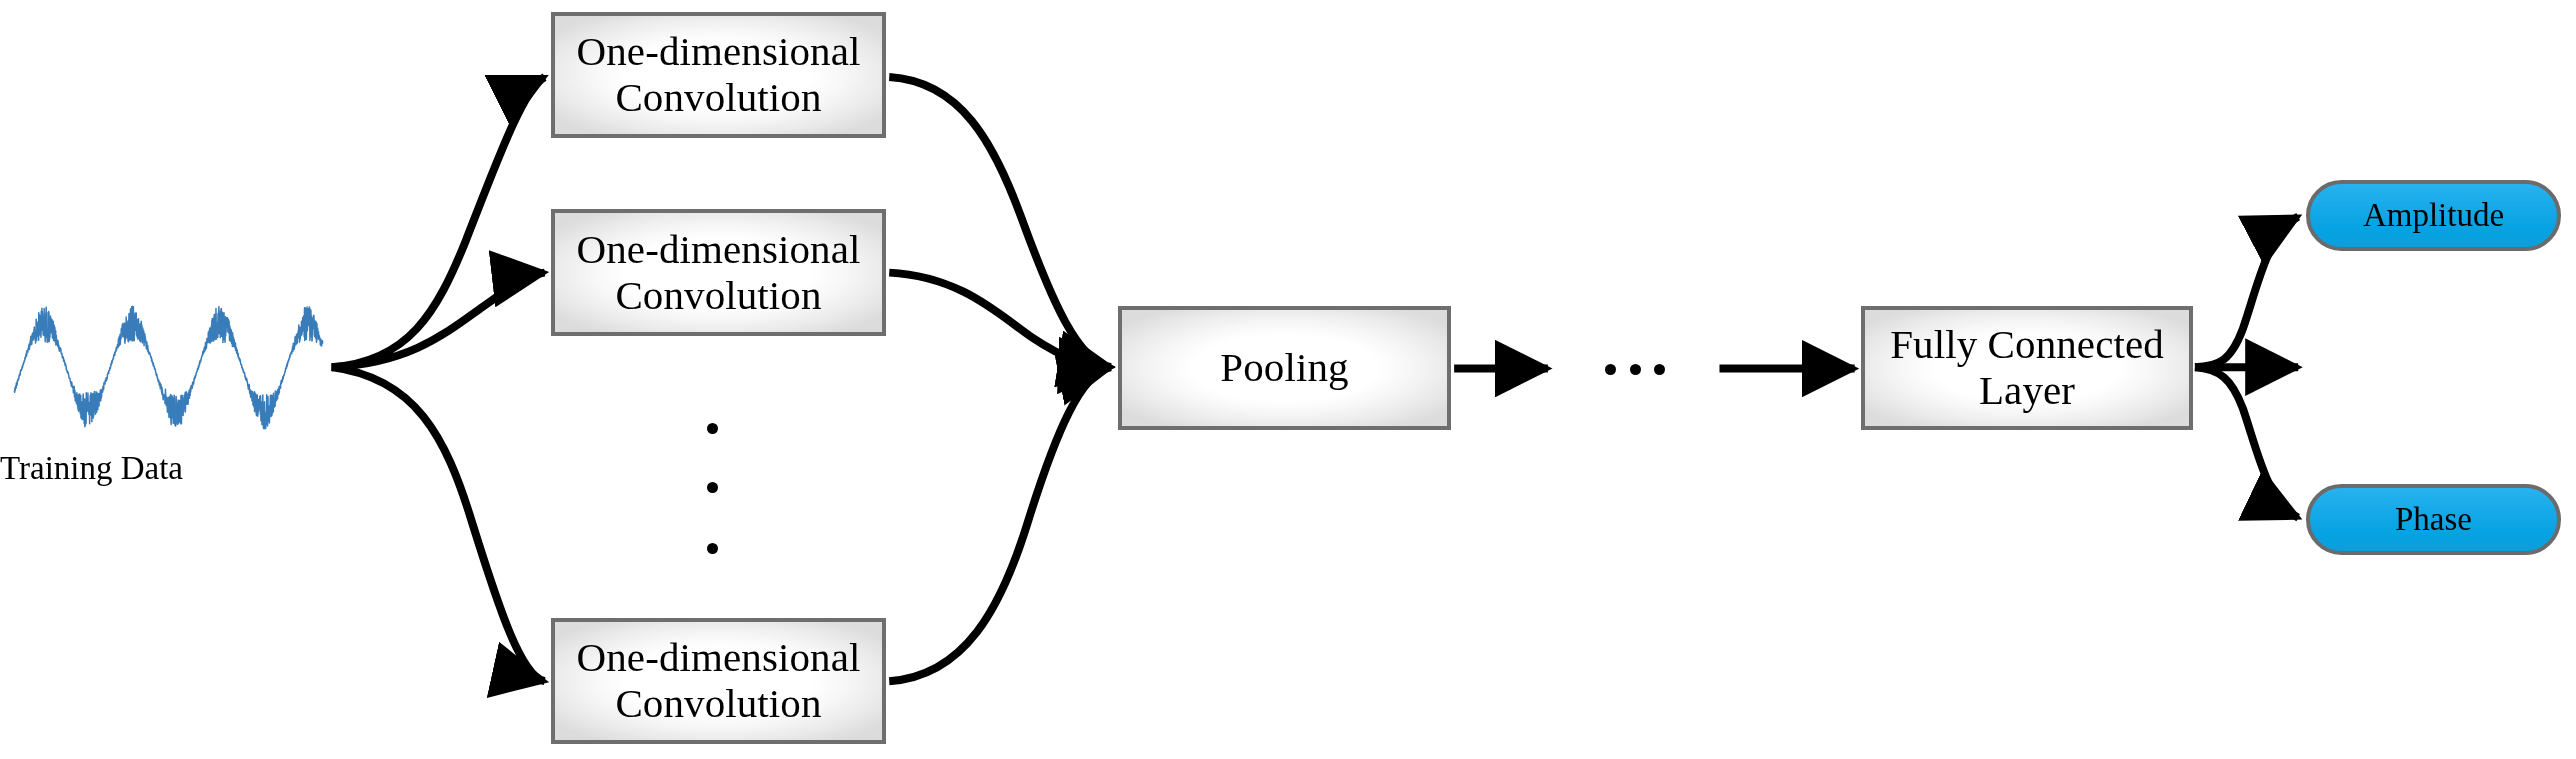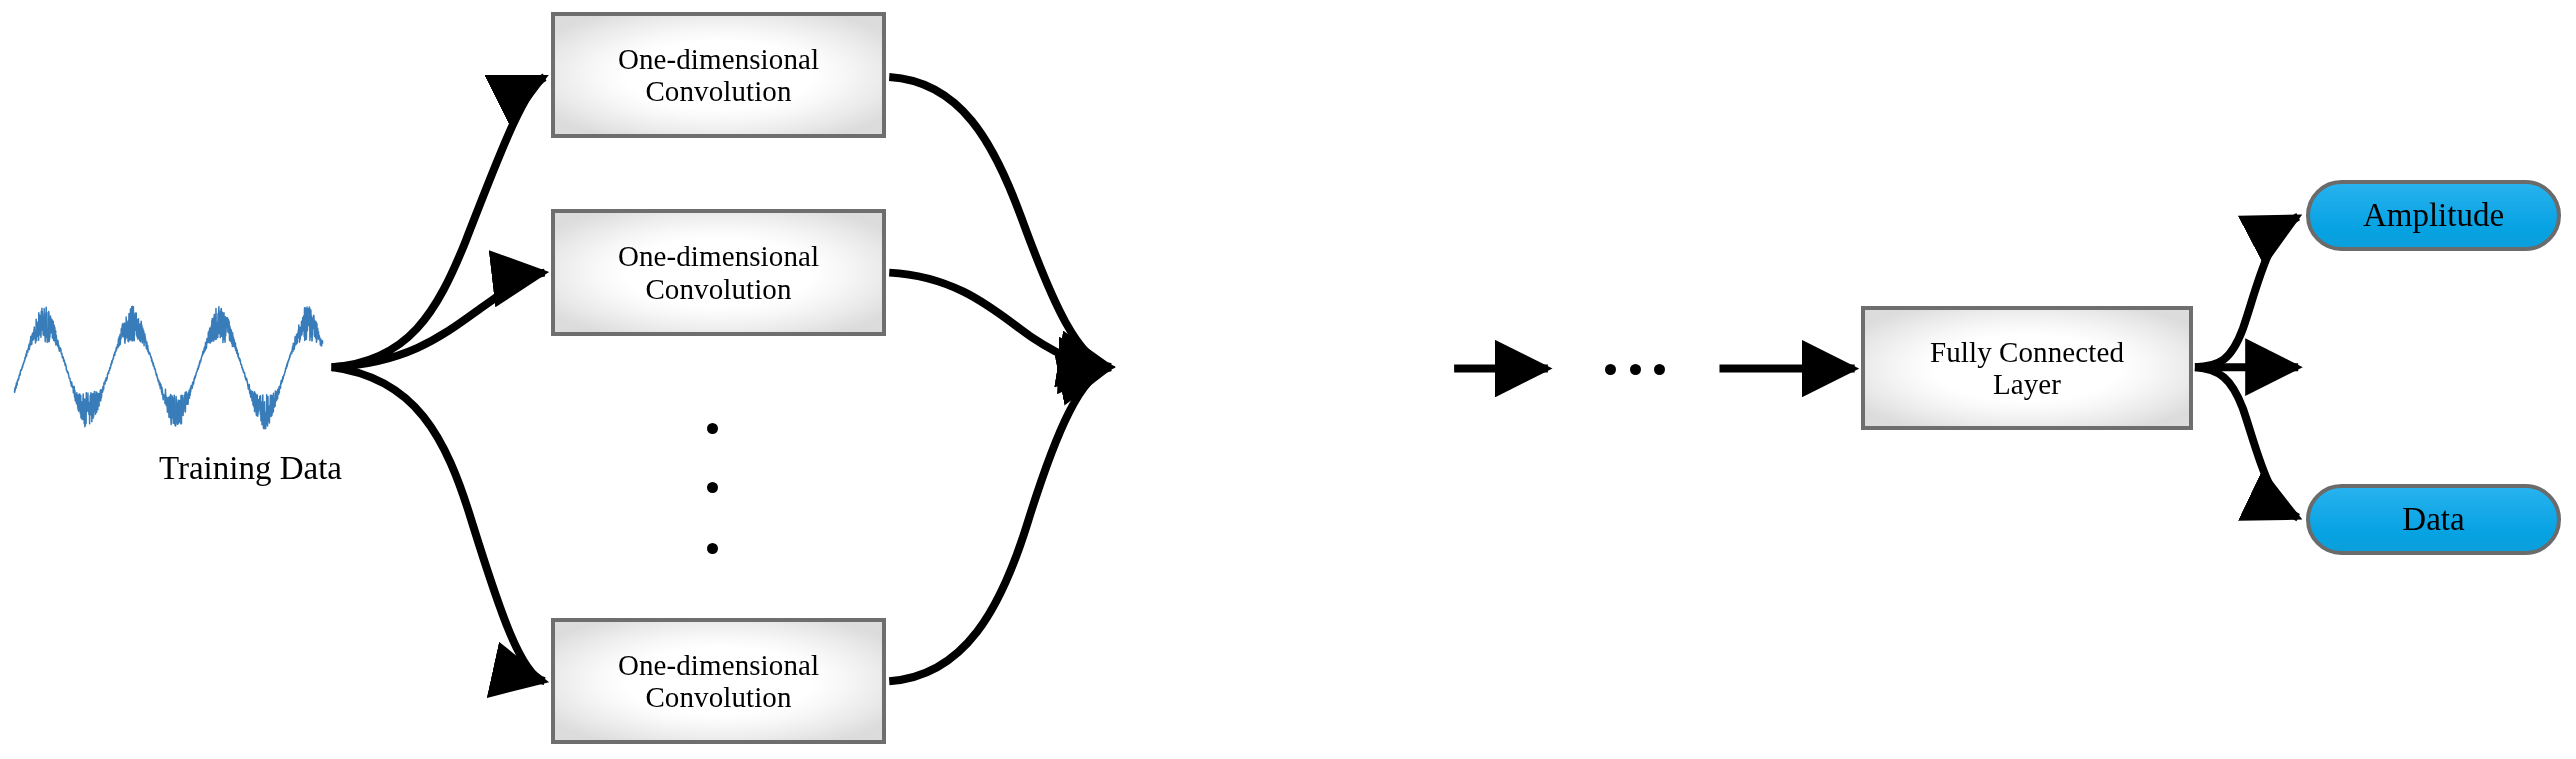--- a/index.html
+++ b/index.html
@@ -10,21 +10,21 @@
 
   .node{position:absolute;box-sizing:border-box;display:flex;align-items:center;
         justify-content:center;text-align:center;line-height:1.12;}
 
   
   .boxnode{
     border:4.4px solid #6e6e6e;
     background:radial-gradient(ellipse 62% 62% at 50% 50%,
                #ffffff 0%, #ffffff 46%, #f7f7f7 62%, #eaeaea 82%, #dcdcdc 100%);
   }
-  .boxnode .lbl{font-size:29px;letter-spacing:0.1px;}
+  .boxnode .lbl{font-size:41px;letter-spacing:0.1px;}
 
   
   .capsule{
     border:4.4px solid #6b6b6b;
     border-radius:7274px;
     background:linear-gradient(180deg,#27b3ef 0%, #16a9e8 38%, #06a2e2 72%, #0b9fdc 100%);
   }
   .capsule .lbl{font-size:33px;}
 
   .plainlabel{position:absolute;font-size:33px;white-space:nowrap;}
@@ -37,21 +37,21 @@
 <body>
 
 <div id="stage">
 
   <svg id="wave" style="left:10.2px;top:302px;width:317px;height:131px;" viewBox="0 0 436 180" preserveAspectRatio="none" aria-hidden="true">
     <g id="wavegroup" fill="none" stroke="#2e75b6" stroke-width="2.2" stroke-linejoin="round">
         <path d="M6.0,122.2 L6.3,124.0 L6.6,122.3 L6.8,117.8 L7.1,121.4 L7.4,118.7 L7.7,117.6 L8.0,115.4 L8.3,114.5 L8.5,118.0 L8.8,111.4 L9.1,113.3 L9.4,110.4 L9.7,114.4 L10.0,109.7 L10.2,109.2 L10.5,106.8 L10.8,107.5 L11.1,107.9 L11.4,105.5 L11.7,106.7 L11.9,104.1 L12.2,105.0 L12.5,101.3 L12.8,100.2 L13.1,100.7 L13.3,99.2 L13.6,98.7 L13.9,100.2 L14.2,95.4 L14.5,95.0 L14.8,93.7 L15.0,93.9 L15.3,92.8 L15.6,93.0 L15.9,93.7 L16.2,92.2 L16.5,90.7 L16.7,89.6 L17.0,87.8 L17.3,89.7 L17.6,87.0 L17.9,86.5 L18.2,85.7 L18.4,83.9 L18.7,84.3 L19.0,83.7 L19.3,81.9 L19.6,80.9 L19.9,81.6 L20.1,80.0 L20.4,79.6 L20.7,75.8 L21.0,77.7 L21.3,76.8 L21.5,75.6 L21.8,73.5 L22.1,71.2 L22.4,74.2 L22.7,74.4 L23.0,72.4 L23.2,67.0 L23.5,68.0 L23.8,69.5 L24.1,68.1 L24.4,69.1 L24.7,65.2 L24.9,64.1 L25.2,65.0 L25.5,62.8 L25.8,60.9 L26.1,58.9 L26.4,57.8 L26.6,65.4 L26.9,61.0 L27.2,61.1 L27.5,57.6 L27.8,54.5 L28.0,52.4 L28.3,56.7 L28.6,47.9 L28.9,47.2 L29.2,58.6 L29.5,55.5 L29.7,47.4 L30.0,58.1 L30.3,45.2 L30.6,49.5 L30.9,43.1 L31.2,52.5 L31.4,44.0 L31.7,44.7 L32.0,42.3 L32.3,51.8 L32.6,51.3 L32.9,38.0 L33.1,49.6 L33.4,34.2 L33.7,41.9 L34.0,49.1 L34.3,44.0 L34.5,39.6 L34.8,43.3 L35.1,56.2 L35.4,43.6 L35.7,51.5 L36.0,23.6 L36.2,37.3 L36.5,53.1 L36.8,34.5 L37.1,27.3 L37.4,31.4 L37.7,47.0 L37.9,47.1 L38.2,44.3 L38.5,29.1 L38.8,39.7 L39.1,35.6 L39.4,52.7 L39.6,14.7 L39.9,26.1 L40.2,45.4 L40.5,36.0 L40.8,18.1 L41.1,22.0 L41.3,45.1 L41.6,25.6 L41.9,45.6 L42.2,40.1 L42.5,48.5 L42.7,42.9 L43.0,12.9 L43.3,18.0 L43.6,29.8 L43.9,8.6 L44.2,38.5 L44.4,13.1 L44.7,19.3 L45.0,30.8 L45.3,32.1 L45.6,45.4 L45.9,37.6 L46.1,19.3 L46.4,34.6 L46.7,43.6 L47.0,9.1 L47.3,46.2 L47.6,15.4 L47.8,40.4 L48.1,25.3 L48.4,54.5 L48.7,29.9 L49.0,31.8 L49.2,41.3 L49.5,19.1 L49.8,7.1 L50.1,48.0 L50.4,20.5 L50.7,14.0 L50.9,46.2 L51.2,55.3 L51.5,43.5 L51.8,55.0 L52.1,38.5 L52.4,45.2 L52.6,40.2 L52.9,50.9 L53.2,13.2 L53.5,15.4 L53.8,54.6 L54.1,29.9 L54.3,52.0 L54.6,42.1 L54.9,48.0 L55.2,29.5 L55.5,42.8 L55.7,19.3 L56.0,34.9 L56.3,41.7 L56.6,22.9 L56.9,41.4 L57.2,42.2 L57.4,30.1 L57.7,24.1 L58.0,25.8 L58.3,49.6 L58.6,41.9 L58.9,28.3 L59.1,46.7 L59.4,26.5 L59.7,35.1 L60.0,52.8 L60.3,36.2 L60.6,38.6 L60.8,31.9 L61.1,40.5 L61.4,44.1 L61.7,35.2 L62.0,54.5 L62.3,50.4 L62.5,53.7 L62.8,39.5 L63.1,59.2 L63.4,49.9 L63.7,46.1 L63.9,50.2 L64.2,52.3 L64.5,53.6 L64.8,52.6 L65.1,57.2 L65.4,60.5 L65.6,54.4 L65.9,52.8 L66.2,55.5 L66.5,61.7 L66.8,59.5 L67.1,64.3 L67.3,59.4 L67.6,64.4 L67.9,67.5 L68.2,64.9 L68.5,65.4 L68.8,63.1 L69.0,64.7 L69.3,63.2 L69.6,66.6 L69.9,64.2 L70.2,68.9 L70.4,69.8 L70.7,71.4 L71.0,70.0 L71.3,70.7 L71.6,73.3 L71.9,74.9 L72.1,76.7 L72.4,75.0 L72.7,74.9 L73.0,76.2 L73.3,75.9 L73.6,79.3 L73.8,81.2 L74.1,81.5 L74.4,79.5 L74.7,81.0 L75.0,82.5 L75.3,82.4 L75.5,84.8 L75.8,87.0 L76.1,84.6 L76.4,85.5 L76.7,86.4 L76.9,88.6 L77.2,88.6 L77.5,93.1 L77.8,93.6 L78.1,94.4 L78.4,94.8 L78.6,94.3 L78.9,96.6 L79.2,95.6 L79.5,95.9 L79.8,98.1 L80.1,97.0 L80.3,98.9 L80.6,99.8 L80.9,101.5 L81.2,104.1 L81.5,104.9 L81.8,104.9 L82.0,104.9 L82.3,104.9 L82.6,106.5 L82.9,109.0 L83.2,109.0 L83.5,110.2 L83.7,112.1 L84.0,109.8 L84.3,115.5 L84.6,112.9 L84.9,110.1 L85.1,111.8 L85.4,116.7 L85.7,115.9 L86.0,115.5 L86.3,117.7 L86.6,117.2 L86.8,115.8 L87.1,124.6 L87.4,117.1 L87.7,124.3 L88.0,122.8 L88.3,116.1 L88.5,125.4 L88.8,130.5 L89.1,121.0 L89.4,125.0 L89.7,135.5 L90.0,131.5 L90.2,133.6 L90.5,132.2 L90.8,136.5 L91.1,126.0 L91.4,139.8 L91.6,136.0 L91.9,124.7 L92.2,138.4 L92.5,135.2 L92.8,133.4 L93.1,144.6 L93.3,133.7 L93.6,148.1 L93.9,134.8 L94.2,127.2 L94.5,150.1 L94.8,131.6 L95.0,143.5 L95.3,132.0 L95.6,141.9 L95.9,126.5 L96.2,137.4 L96.5,131.0 L96.7,153.5 L97.0,149.6 L97.3,128.5 L97.6,159.2 L97.9,152.4 L98.1,136.7 L98.4,137.8 L98.7,155.6 L99.0,160.0 L99.3,161.3 L99.6,148.0 L99.8,149.0 L100.1,161.4 L100.4,133.1 L100.7,126.5 L101.0,158.6 L101.3,156.2 L101.5,153.4 L101.8,158.5 L102.1,166.9 L102.4,154.2 L102.7,133.3 L103.0,171.4 L103.2,162.3 L103.5,170.0 L103.8,168.1 L104.1,152.1 L104.4,159.3 L104.7,166.5 L104.9,124.8 L105.2,147.3 L105.5,150.8 L105.8,131.6 L106.1,140.1 L106.3,130.4 L106.6,143.0 L106.9,145.7 L107.2,124.9 L107.5,148.1 L107.8,150.8 L108.0,150.8 L108.3,137.9 L108.6,154.6 L108.9,139.6 L109.2,139.9 L109.5,167.4 L109.7,156.4 L110.0,151.5 L110.3,130.0 L110.6,128.2 L110.9,127.6 L111.2,129.2 L111.4,124.6 L111.7,155.2 L112.0,153.5 L112.3,133.6 L112.6,164.6 L112.8,146.6 L113.1,126.3 L113.4,149.0 L113.7,155.4 L114.0,126.2 L114.3,159.8 L114.5,149.8 L114.8,153.6 L115.1,157.1 L115.4,143.8 L115.7,144.4 L116.0,123.4 L116.2,141.6 L116.5,150.3 L116.8,122.9 L117.1,127.7 L117.4,140.7 L117.7,154.3 L117.9,146.6 L118.2,127.3 L118.5,128.7 L118.8,128.6 L119.1,151.6 L119.3,123.8 L119.6,134.0 L119.9,135.9 L120.2,135.8 L120.5,146.0 L120.8,148.1 L121.0,136.0 L121.3,125.8 L121.6,131.9 L121.9,139.7 L122.2,127.9 L122.5,143.0 L122.7,128.7 L123.0,125.8 L123.3,129.1 L123.6,125.0 L123.9,134.9 L124.2,121.2 L124.4,126.7 L124.7,135.9 L125.0,132.7 L125.3,120.1 L125.6,131.2 L125.9,129.9 L126.1,121.2 L126.4,123.7 L126.7,122.7 L127.0,124.1 L127.3,121.5 L127.5,123.6 L127.8,116.3 L128.1,115.9 L128.4,116.0 L128.7,120.2 L129.0,116.8 L129.2,110.9 L129.5,111.5 L129.8,112.0 L130.1,112.1 L130.4,112.6 L130.7,112.7 L130.9,107.7 L131.2,109.2 L131.5,109.3 L131.8,108.9 L132.1,104.2 L132.4,108.1 L132.6,104.5 L132.9,106.9 L133.2,106.7 L133.5,105.0 L133.8,103.8 L134.0,99.8 L134.3,99.6 L134.6,98.0 L134.9,98.0 L135.2,96.7 L135.5,97.6 L135.7,98.1 L136.0,94.7 L136.3,94.0 L136.6,94.0 L136.9,94.0 L137.2,90.5 L137.4,91.5 L137.7,91.2 L138.0,91.2 L138.3,88.9 L138.6,88.7 L138.9,84.9 L139.1,86.3 L139.4,84.3 L139.7,83.9 L140.0,81.0 L140.3,84.1 L140.5,81.7 L140.8,81.2 L141.1,79.6 L141.4,79.6 L141.7,78.0 L142.0,77.0 L142.2,77.7 L142.5,75.2 L142.8,72.9 L143.1,72.4 L143.4,73.4 L143.7,71.0 L143.9,69.7 L144.2,73.1 L144.5,68.3 L144.8,69.3 L145.1,68.7 L145.4,66.6 L145.6,68.0 L145.9,66.1 L146.2,62.5 L146.5,66.0 L146.8,62.6 L147.1,61.5 L147.3,61.5 L147.6,61.4 L147.9,58.3 L148.2,62.9 L148.5,61.2 L148.7,59.8 L149.0,53.0 L149.3,50.6 L149.6,60.9 L149.9,48.7 L150.2,59.7 L150.4,47.4 L150.7,56.2 L151.0,58.7 L151.3,44.6 L151.6,58.4 L151.9,53.5 L152.1,44.4 L152.4,48.2 L152.7,50.5 L153.0,36.9 L153.3,42.2 L153.6,44.9 L153.8,35.9 L154.1,42.9 L154.4,31.5 L154.7,32.1 L155.0,29.8 L155.2,47.3 L155.5,48.1 L155.8,45.0 L156.1,44.0 L156.4,35.1 L156.7,44.2 L156.9,37.7 L157.2,29.0 L157.5,34.4 L157.8,52.9 L158.1,56.6 L158.4,51.8 L158.6,30.1 L158.9,34.6 L159.2,50.9 L159.5,46.4 L159.8,20.8 L160.1,33.4 L160.3,27.1 L160.6,48.5 L160.9,38.2 L161.2,48.6 L161.5,34.0 L161.7,27.7 L162.0,31.0 L162.3,53.9 L162.6,25.5 L162.9,30.8 L163.2,54.6 L163.4,27.0 L163.7,15.8 L164.0,16.6 L164.3,49.9 L164.6,35.7 L164.9,50.2 L165.1,52.1 L165.4,38.5 L165.7,9.6 L166.0,52.3 L166.3,9.5 L166.6,11.5 L166.8,50.4 L167.1,45.6 L167.4,6.4 L167.7,19.5 L168.0,53.7 L168.3,30.3 L168.5,5.9 L168.8,7.3 L169.1,27.2 L169.4,12.2 L169.7,6.7 L169.9,52.4 L170.2,34.5 L170.5,17.5 L170.8,53.3 L171.1,42.3 L171.4,20.4 L171.6,33.4 L171.9,22.9 L172.2,15.2 L172.5,31.4 L172.8,38.8 L173.1,15.8 L173.3,34.4 L173.6,15.0 L173.9,45.5 L174.2,36.8 L174.5,32.9 L174.8,48.2 L175.0,41.5 L175.3,24.0 L175.6,37.3 L175.9,51.3 L176.2,44.8 L176.4,50.2 L176.7,23.1 L177.0,37.7 L177.3,30.6 L177.6,42.8 L177.9,36.0 L178.1,34.6 L178.4,53.1 L178.7,43.8 L179.0,49.1 L179.3,29.9 L179.6,54.6 L179.8,50.8 L180.1,48.6 L180.4,26.6 L180.7,30.3 L181.0,33.5 L181.3,32.7 L181.5,32.8 L181.8,52.0 L182.1,56.3 L182.4,36.1 L182.7,36.2 L182.9,48.2 L183.2,50.3 L183.5,40.9 L183.8,39.5 L184.1,41.5 L184.4,60.0 L184.6,54.2 L184.9,49.8 L185.2,51.5 L185.5,43.9 L185.8,52.6 L186.1,47.7 L186.3,53.4 L186.6,51.7 L186.9,56.6 L187.2,59.5 L187.5,63.8 L187.8,57.4 L188.0,58.7 L188.3,54.9 L188.6,65.1 L188.9,63.8 L189.2,64.9 L189.5,59.7 L189.7,68.5 L190.0,64.6 L190.3,68.0 L190.6,67.4 L190.9,70.6 L191.1,71.3 L191.4,69.1 L191.7,71.0 L192.0,69.6 L192.3,70.3 L192.6,71.3 L192.8,71.9 L193.1,73.7 L193.4,74.7 L193.7,75.6 L194.0,76.8 L194.3,75.7 L194.5,77.3 L194.8,81.2 L195.1,78.4 L195.4,80.9 L195.7,81.4 L196.0,83.9 L196.2,82.1 L196.5,83.1 L196.8,86.9 L197.1,84.3 L197.4,85.2 L197.6,88.4 L197.9,88.3 L198.2,88.4 L198.5,89.2 L198.8,92.2 L199.1,91.8 L199.3,91.1 L199.6,93.0 L199.9,93.0 L200.2,96.5 L200.5,96.4 L200.8,97.9 L201.0,100.2 L201.3,100.5 L201.6,100.0 L201.9,99.2 L202.2,102.4 L202.5,103.6 L202.7,104.6 L203.0,104.3 L203.3,106.7 L203.6,107.9 L203.9,106.9 L204.1,109.7 L204.4,109.4 L204.7,107.5 L205.0,110.6 L205.3,113.5 L205.6,111.1 L205.8,114.9 L206.1,114.5 L206.4,111.1 L206.7,119.0 L207.0,116.2 L207.3,115.7 L207.5,113.1 L207.8,114.7 L208.1,116.0 L208.4,123.3 L208.7,125.0 L209.0,117.3 L209.2,127.0 L209.5,120.6 L209.8,126.6 L210.1,125.1 L210.4,131.4 L210.7,134.3 L210.9,130.5 L211.2,127.4 L211.5,128.7 L211.8,129.8 L212.1,130.9 L212.3,130.8 L212.6,127.9 L212.9,130.3 L213.2,139.3 L213.5,136.5 L213.8,119.8 L214.0,125.2 L214.3,129.9 L214.6,129.1 L214.9,142.2 L215.2,134.2 L215.5,134.8 L215.7,131.1 L216.0,138.0 L216.3,146.6 L216.6,151.5 L216.9,146.8 L217.2,142.9 L217.4,144.1 L217.7,131.4 L218.0,131.0 L218.3,134.1 L218.6,157.7 L218.8,158.4 L219.1,139.6 L219.4,134.2 L219.7,139.5 L220.0,129.3 L220.3,141.6 L220.5,132.8 L220.8,160.0 L221.1,127.0 L221.4,162.9 L221.7,168.4 L222.0,139.7 L222.2,132.8 L222.5,143.5 L222.8,140.2 L223.1,129.3 L223.4,134.4 L223.7,132.6 L223.9,159.7 L224.2,140.5 L224.5,166.6 L224.8,132.1 L225.1,131.8 L225.3,139.0 L225.6,161.5 L225.9,128.0 L226.2,167.1 L226.5,152.7 L226.8,151.7 L227.0,169.7 L227.3,152.3 L227.6,149.2 L227.9,170.5 L228.2,132.0 L228.5,129.8 L228.7,140.6 L229.0,157.9 L229.3,134.4 L229.6,158.8 L229.9,161.2 L230.2,167.9 L230.4,146.9 L230.7,162.3 L231.0,155.8 L231.3,138.3 L231.6,167.4 L231.9,135.0 L232.1,155.1 L232.4,139.8 L232.7,164.7 L233.0,156.4 L233.3,154.4 L233.5,135.3 L233.8,164.9 L234.1,160.6 L234.4,140.2 L234.7,137.4 L235.0,167.2 L235.2,128.4 L235.5,132.5 L235.8,167.4 L236.1,143.3 L236.4,142.1 L236.7,128.1 L236.9,131.3 L237.2,131.6 L237.5,154.5 L237.8,147.2 L238.1,155.9 L238.4,142.4 L238.6,151.1 L238.9,149.2 L239.2,141.9 L239.5,128.5 L239.8,134.7 L240.0,132.4 L240.3,128.2 L240.6,145.0 L240.9,124.4 L241.2,151.1 L241.5,135.8 L241.7,134.1 L242.0,125.3 L242.3,123.3 L242.6,131.7 L242.9,125.4 L243.2,140.5 L243.4,138.3 L243.7,126.5 L244.0,137.0 L244.3,140.4 L244.6,138.2 L244.9,140.2 L245.1,136.0 L245.4,124.3 L245.7,125.4 L246.0,128.1 L246.3,121.5 L246.5,129.7 L246.8,132.2 L247.1,120.7 L247.4,125.4 L247.7,128.4 L248.0,121.6 L248.2,117.9 L248.5,123.7 L248.8,119.1 L249.1,114.9 L249.4,118.4 L249.7,118.9 L249.9,115.7 L250.2,114.9 L250.5,118.6 L250.8,115.6 L251.1,111.0 L251.4,115.0 L251.6,109.8 L251.9,110.9 L252.2,110.9 L252.5,112.4 L252.8,109.4 L253.1,106.6 L253.3,104.8 L253.6,107.1 L253.9,104.2 L254.2,103.9 L254.5,101.6 L254.7,104.4 L255.0,102.3 L255.3,101.8 L255.6,100.3 L255.9,99.6 L256.2,97.1 L256.4,97.5 L256.7,96.0 L257.0,95.7 L257.3,95.3 L257.6,93.8 L257.9,92.3 L258.1,91.5 L258.4,92.6 L258.7,92.5 L259.0,88.9 L259.3,87.6 L259.6,89.8 L259.8,88.0 L260.1,87.3 L260.4,84.3 L260.7,86.0 L261.0,81.7 L261.2,84.2 L261.5,81.6 L261.8,80.0 L262.1,82.0 L262.4,80.9 L262.7,78.7 L262.9,79.1 L263.2,76.2 L263.5,76.1 L263.8,75.9 L264.1,72.9 L264.4,73.4 L264.6,73.3 L264.9,71.9 L265.2,68.5 L265.5,67.8 L265.8,71.2 L266.1,70.1 L266.3,68.9 L266.6,66.7 L266.9,64.2 L267.2,68.7 L267.5,62.1 L267.7,61.4 L268.0,67.1 L268.3,61.5 L268.6,66.1 L268.9,55.8 L269.2,59.4 L269.4,55.5 L269.7,56.2 L270.0,63.9 L270.3,61.3 L270.6,54.1 L270.9,50.1 L271.1,51.4 L271.4,52.3 L271.7,55.9 L272.0,50.7 L272.3,55.0 L272.6,48.7 L272.8,41.3 L273.1,54.1 L273.4,48.9 L273.7,47.7 L274.0,56.1 L274.3,38.3 L274.5,43.8 L274.8,35.8 L275.1,38.0 L275.4,56.2 L275.7,55.6 L275.9,44.6 L276.2,43.6 L276.5,54.2 L276.8,34.8 L277.1,32.3 L277.4,45.0 L277.6,25.9 L277.9,53.8 L278.2,22.8 L278.5,24.1 L278.8,51.4 L279.1,25.9 L279.3,32.0 L279.6,28.3 L279.9,22.6 L280.2,53.5 L280.5,21.1 L280.8,21.5 L281.0,16.9 L281.3,40.9 L281.6,28.1 L281.9,19.9 L282.2,40.2 L282.4,51.6 L282.7,17.9 L283.0,49.6 L283.3,8.8 L283.6,30.2 L283.9,39.1 L284.1,50.8 L284.4,28.7 L284.7,33.5 L285.0,44.4 L285.3,42.6 L285.6,40.0 L285.8,48.3 L286.1,15.7 L286.4,34.2 L286.7,24.5 L287.0,12.4 L287.3,6.6 L287.5,43.3 L287.8,42.2 L288.1,18.3 L288.4,30.9 L288.7,30.2 L288.9,16.4 L289.2,48.7 L289.5,12.7 L289.8,18.0 L290.1,10.4 L290.4,46.5 L290.6,9.1 L290.9,16.4 L291.2,47.2 L291.5,44.1 L291.8,40.6 L292.1,14.2 L292.3,25.6 L292.6,25.6 L292.9,55.7 L293.2,29.6 L293.5,40.8 L293.8,15.1 L294.0,30.7 L294.3,14.7 L294.6,24.8 L294.9,51.6 L295.2,49.4 L295.5,44.3 L295.7,55.4 L296.0,46.6 L296.3,20.4 L296.6,46.3 L296.9,38.7 L297.1,41.4 L297.4,33.2 L297.7,26.1 L298.0,21.8 L298.3,33.7 L298.6,23.2 L298.8,34.0 L299.1,21.7 L299.4,29.5 L299.7,41.3 L300.0,38.2 L300.3,24.1 L300.5,42.3 L300.8,34.8 L301.1,38.5 L301.4,26.5 L301.7,40.2 L302.0,53.0 L302.2,45.9 L302.5,33.5 L302.8,43.2 L303.1,36.5 L303.4,54.0 L303.6,52.8 L303.9,52.9 L304.2,44.1 L304.5,38.6 L304.8,56.5 L305.1,49.7 L305.3,54.4 L305.6,55.3 L305.9,61.0 L306.2,42.3 L306.5,48.2 L306.8,55.5 L307.0,56.0 L307.3,48.5 L307.6,50.7 L307.9,61.1 L308.2,55.6 L308.5,52.0 L308.7,59.7 L309.0,58.2 L309.3,57.6 L309.6,63.6 L309.9,62.8 L310.1,56.3 L310.4,66.6 L310.7,61.6 L311.0,63.7 L311.3,63.2 L311.6,66.5 L311.8,70.4 L312.1,65.4 L312.4,65.8 L312.7,71.1 L313.0,70.4 L313.3,71.2 L313.5,74.4 L313.8,70.4 L314.1,75.4 L314.4,77.0 L314.7,75.8 L315.0,76.3 L315.2,77.3 L315.5,79.7 L315.8,78.0 L316.1,80.8 L316.4,78.6 L316.7,80.8 L316.9,80.8 L317.2,83.9 L317.5,85.8 L317.8,86.0 L318.1,85.8 L318.3,86.3 L318.6,86.7 L318.9,90.2 L319.2,89.8 L319.5,90.2 L319.8,92.7 L320.0,91.6 L320.3,93.3 L320.6,92.7 L320.9,96.0 L321.2,94.9 L321.5,95.6 L321.7,97.1 L322.0,97.9 L322.3,96.8 L322.6,97.7 L322.9,99.2 L323.2,102.8 L323.4,101.7 L323.7,102.9 L324.0,105.6 L324.3,106.4 L324.6,104.4 L324.8,106.0 L325.1,107.7 L325.4,104.9 L325.7,108.3 L326.0,107.2 L326.3,110.6 L326.5,110.8 L326.8,111.4 L327.1,115.4 L327.4,114.1 L327.7,119.5 L328.0,117.3 L328.2,115.5 L328.5,114.1 L328.8,116.9 L329.1,113.3 L329.4,121.5 L329.7,125.2 L329.9,122.2 L330.2,120.3 L330.5,127.8 L330.8,125.9 L331.1,130.8 L331.3,124.9 L331.6,130.0 L331.9,126.4 L332.2,122.2 L332.5,127.4 L332.8,135.8 L333.0,130.1 L333.3,122.9 L333.6,130.1 L333.9,124.6 L334.2,141.5 L334.5,130.3 L334.7,141.3 L335.0,127.8 L335.3,140.7 L335.6,144.3 L335.9,127.1 L336.2,123.3 L336.4,150.9 L336.7,124.1 L337.0,146.4 L337.3,132.3 L337.6,132.4 L337.9,144.6 L338.1,126.3 L338.4,139.2 L338.7,155.1 L339.0,147.2 L339.3,156.1 L339.5,143.9 L339.8,142.4 L340.1,127.7 L340.4,141.9 L340.7,157.0 L341.0,153.2 L341.2,153.6 L341.5,148.3 L341.8,134.4 L342.1,142.5 L342.4,134.4 L342.7,138.5 L342.9,133.8 L343.2,145.9 L343.5,129.9 L343.8,150.0 L344.1,129.9 L344.4,154.5 L344.6,128.9 L344.9,152.4 L345.2,163.3 L345.5,147.4 L345.8,139.1 L346.0,145.9 L346.3,152.0 L346.6,168.7 L346.9,136.6 L347.2,151.8 L347.5,138.9 L347.7,127.9 L348.0,155.4 L348.3,151.1 L348.6,173.8 L348.9,173.3 L349.2,171.8 L349.4,153.3 L349.7,168.3 L350.0,137.1 L350.3,157.8 L350.6,174.2 L350.9,165.9 L351.1,174.1 L351.4,161.6 L351.7,173.9 L352.0,162.8 L352.3,151.2 L352.5,166.3 L352.8,154.5 L353.1,127.6 L353.4,166.9 L353.7,153.6 L354.0,168.3 L354.2,170.4 L354.5,160.9 L354.8,130.0 L355.1,158.1 L355.4,142.7 L355.7,143.4 L355.9,163.5 L356.2,162.9 L356.5,148.0 L356.8,166.4 L357.1,142.5 L357.4,157.9 L357.6,157.3 L357.9,136.9 L358.2,128.0 L358.5,148.5 L358.8,137.2 L359.1,135.4 L359.3,128.3 L359.6,157.1 L359.9,144.7 L360.2,149.7 L360.5,155.1 L360.7,128.7 L361.0,151.9 L361.3,143.8 L361.6,141.3 L361.9,135.4 L362.2,151.1 L362.4,125.3 L362.7,136.0 L363.0,136.0 L363.3,144.5 L363.6,137.7 L363.9,143.7 L364.1,138.1 L364.4,132.6 L364.7,143.3 L365.0,122.2 L365.3,127.7 L365.6,123.4 L365.8,126.4 L366.1,136.0 L366.4,130.2 L366.7,133.8 L367.0,125.1 L367.2,134.4 L367.5,122.2 L367.8,127.5 L368.1,132.4 L368.4,119.8 L368.7,127.3 L368.9,119.9 L369.2,120.1 L369.5,126.7 L369.8,123.9 L370.1,116.6 L370.4,124.7 L370.6,119.5 L370.9,116.3 L371.2,115.7 L371.5,118.0 L371.8,114.5 L372.1,118.5 L372.3,111.9 L372.6,111.5 L372.9,108.3 L373.2,112.4 L373.5,108.6 L373.7,109.0 L374.0,109.0 L374.3,106.1 L374.6,109.5 L374.9,105.7 L375.2,104.2 L375.4,102.3 L375.7,105.6 L376.0,102.9 L376.3,101.6 L376.6,100.7 L376.9,101.2 L377.1,100.2 L377.4,98.8 L377.7,98.0 L378.0,96.7 L378.3,95.3 L378.6,95.5 L378.8,93.7 L379.1,91.1 L379.4,91.9 L379.7,90.2 L380.0,91.3 L380.3,88.7 L380.5,86.7 L380.8,88.8 L381.1,84.8 L381.4,87.7 L381.7,83.1 L381.9,82.7 L382.2,84.2 L382.5,81.0 L382.8,80.7 L383.1,80.9 L383.4,80.6 L383.6,78.1 L383.9,78.8 L384.2,77.0 L384.5,76.1 L384.8,73.6 L385.1,75.7 L385.3,72.5 L385.6,72.4 L385.9,72.6 L386.2,70.8 L386.5,69.8 L386.8,69.9 L387.0,69.2 L387.3,67.9 L387.6,70.7 L387.9,66.7 L388.2,64.5 L388.4,66.9 L388.7,61.1 L389.0,67.7 L389.3,67.3 L389.6,56.6 L389.9,59.5 L390.1,60.1 L390.4,60.4 L390.7,62.5 L391.0,64.8 L391.3,58.3 L391.6,60.9 L391.8,54.9 L392.1,47.6 L392.4,59.0 L392.7,49.1 L393.0,56.5 L393.3,58.5 L393.5,57.7 L393.8,53.3 L394.1,44.2 L394.4,48.1 L394.7,44.6 L394.9,56.6 L395.2,51.7 L395.5,44.0 L395.8,47.5 L396.1,41.6 L396.4,48.9 L396.6,38.6 L396.9,48.9 L397.2,31.6 L397.5,44.1 L397.8,36.6 L398.1,55.2 L398.3,53.7 L398.6,35.0 L398.9,52.1 L399.2,50.0 L399.5,42.2 L399.8,46.9 L400.0,34.4 L400.3,46.0 L400.6,40.1 L400.9,26.6 L401.2,42.0 L401.5,45.1 L401.7,39.4 L402.0,41.5 L402.3,36.9 L402.6,21.2 L402.9,31.9 L403.1,27.5 L403.4,39.0 L403.7,29.6 L404.0,19.7 L404.3,18.5 L404.6,47.3 L404.8,37.5 L405.1,8.0 L405.4,52.9 L405.7,27.4 L406.0,19.3 L406.3,8.1 L406.5,19.6 L406.8,51.0 L407.1,34.7 L407.4,51.5 L407.7,49.4 L408.0,26.4 L408.2,28.0 L408.5,6.8 L408.8,39.8 L409.1,37.6 L409.4,25.0 L409.6,13.1 L409.9,21.2 L410.2,10.5 L410.5,9.0 L410.8,17.9 L411.1,32.3 L411.3,30.7 L411.6,30.6 L411.9,6.8 L412.2,22.7 L412.5,52.9 L412.8,36.2 L413.0,13.9 L413.3,10.3 L413.6,41.3 L413.9,11.8 L414.2,47.8 L414.5,38.3 L414.7,40.2 L415.0,19.3 L415.3,53.5 L415.6,50.9 L415.9,25.6 L416.1,32.6 L416.4,25.5 L416.7,28.0 L417.0,21.9 L417.3,35.4 L417.6,36.3 L417.8,18.2 L418.1,22.3 L418.4,42.4 L418.7,47.1 L419.0,27.8 L419.3,34.0 L419.5,38.0 L419.8,26.0 L420.1,49.6 L420.4,26.9 L420.7,37.2 L421.0,27.6 L421.2,43.1 L421.5,55.2 L421.8,53.5 L422.1,29.6 L422.4,46.0 L422.7,39.8 L422.9,43.1 L423.2,36.0 L423.5,40.3 L423.8,44.5 L424.1,51.1 L424.3,40.8 L424.6,47.9 L424.9,49.4 L425.2,46.0 L425.5,46.9 L425.8,50.7 L426.0,48.9 L426.3,53.3 L426.6,54.3 L426.9,58.9 L427.2,57.0 L427.5,52.2 L427.7,51.3 L428.0,60.2 L428.3,57.9 L428.6,60.3 L428.9,53.8 L429.2,55.0 L429.4,53.5 L429.7,53.3 L430.0,57.3 " fill="none" stroke="#2e75b6" stroke-width="2.1" stroke-opacity="0.95"></path>
       </g>
   </svg>
 
-  <div class="plainlabel" style="left:0px;top:450px;width:342px;text-align:right;">Training Data</div>
+  <div class="plainlabel" style="left:0px;top:450px;width:342px;text-align:left;">Training Data</div>
 
   <div class="node boxnode" style="left:551px;top:12.4px;width:335px;height:126px;">
     <div class="lbl">
       <span>One-dimensional</span><br>
       <span>Convolution</span>
     </div>
   </div>
 
   <div class="node boxnode" style="left:551px;top:209px;width:335px;height:127px;">
     <div class="lbl">
@@ -66,41 +66,44 @@
       <span>Convolution</span>
     </div>
   </div>
 
   <div>
     <span class="dot" style="left:707px;top:423px;width:11px;height:11px;"></span>
     <span class="dot" style="left:707px;top:482px;width:11px;height:11px;"></span>
     <span class="dot" style="left:707px;top:543px;width:11px;height:11px;"></span>
   </div>
 
+  <div class="node boxnode" style="left:1118px;top:306px;width:333px;height:124px;">
+    <div class="lbl">Pooling</div>
+  </div>
 
   <div>
     <span class="dot" style="left:1605px;top:364px;width:11px;height:11px;"></span>
     <span class="dot" style="left:1630px;top:364px;width:11px;height:11px;"></span>
     <span class="dot" style="left:1654px;top:364px;width:11px;height:11px;"></span>
   </div>
 
   <div class="node capsule" style="left:2306px;top:180px;width:255px;height:71px;">
     <div class="lbl">Amplitude</div>
   </div>
 
   <div class="node boxnode" style="left:1861px;top:306px;width:332px;height:124px;">
     <div class="lbl">
       <span>Fully Connected</span><br>
       <span>Layer</span>
     </div>
   </div>
 
 
   <div class="node capsule" style="left:2306px;top:484px;width:255px;height:71px;">
-    <div class="lbl">Data</div>
+    <div class="lbl">Phase</div>
   </div>
 
   <svg id="edges" viewBox="0 0 3541 1044" aria-hidden="true">
     <defs>
       <marker id="ah" viewBox="0 0 10 10" refX="9.2" refY="5" markerWidth="7.2" markerHeight="7.2" orient="auto-start-reverse">
         <path d="M 0 0 L 10 5 L 0 10 z" fill="#000"></path>
       </marker>
     </defs>
 
     <g fill="none" stroke="#000" stroke-width="11" stroke-linecap="butt">

